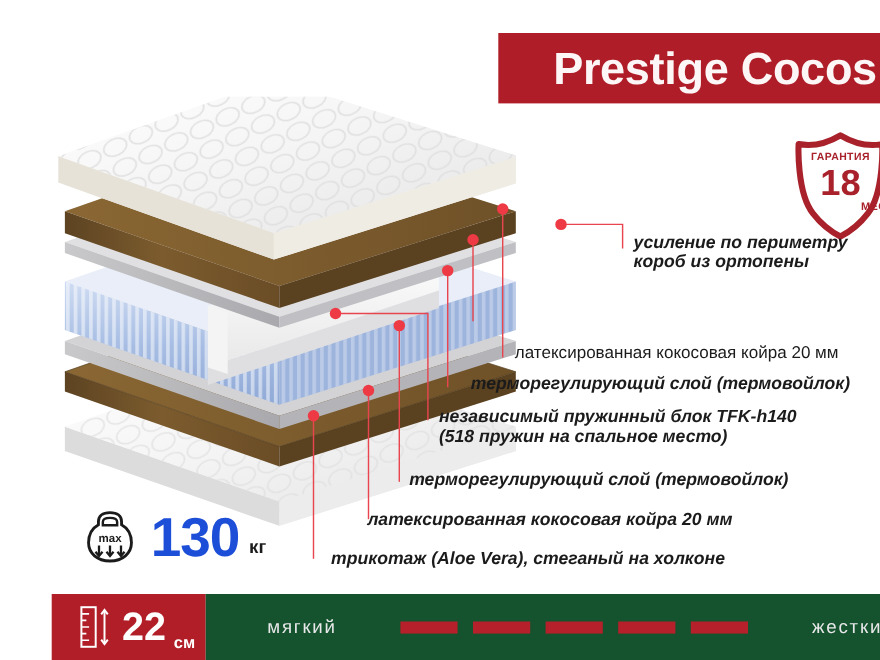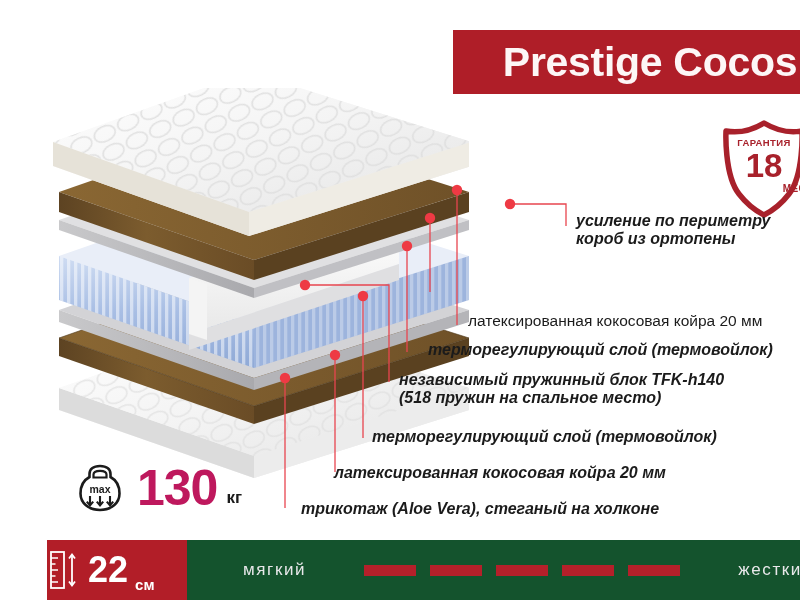--- a/index.html
+++ b/index.html
@@ -46,31 +46,31 @@
     white-space:nowrap;
   }
   .callout.bold{font-weight:bold;font-size:16px;font-style:italic;}
   .callout.two-line{white-space:normal;}
 
   
   .weight{position:absolute;left:30px;top:462px;display:flex;align-items:center;}
   .weight .kb{width:46px;height:52px;}
   .weight .kb svg{display:block;width:46px;height:52px;}
   .weight .num{
-    color:#be185d;font-size:50px;font-weight:bold;line-height:1;
+    color:#1d4ed8;font-size:50px;font-weight:bold;line-height:1;
     margin-left:14px;letter-spacing:-1px;text-align:right;
   }
   .weight .unit{color:#1b1b1b;font-size:17px;font-weight:bold;margin-left:9px;
     align-self:flex-end;margin-bottom:6px;}
 
   
   .bottombar{position:absolute;left:0;top:540px;width:800px;height:60px;display:flex;}
   .bb-red{
     width:140px;height:60px;background:#B21E28;
-    display:flex;align-items:center;box-sizing:border-box;padding-left:2px;
+    display:flex;align-items:center;box-sizing:border-box;padding-left:25px;
   }
   .bb-red .ruler{width:30px;height:40px;}
   .bb-red .ruler svg{display:block;width:30px;height:40px;}
   .bb-red .cm-num{color:#fff;font-size:36px;font-weight:bold;line-height:1;margin-left:9px;}
   .bb-red .cm-unit{color:#fff;font-size:15px;font-weight:bold;margin-left:7px;
     align-self:flex-end;margin-bottom:7px;}
   .bb-dark{
     flex:1;height:60px;background:#14532d;
     display:flex;align-items:center;justify-content:space-between;
     box-sizing:border-box;padding:0 34px 0 56px;

